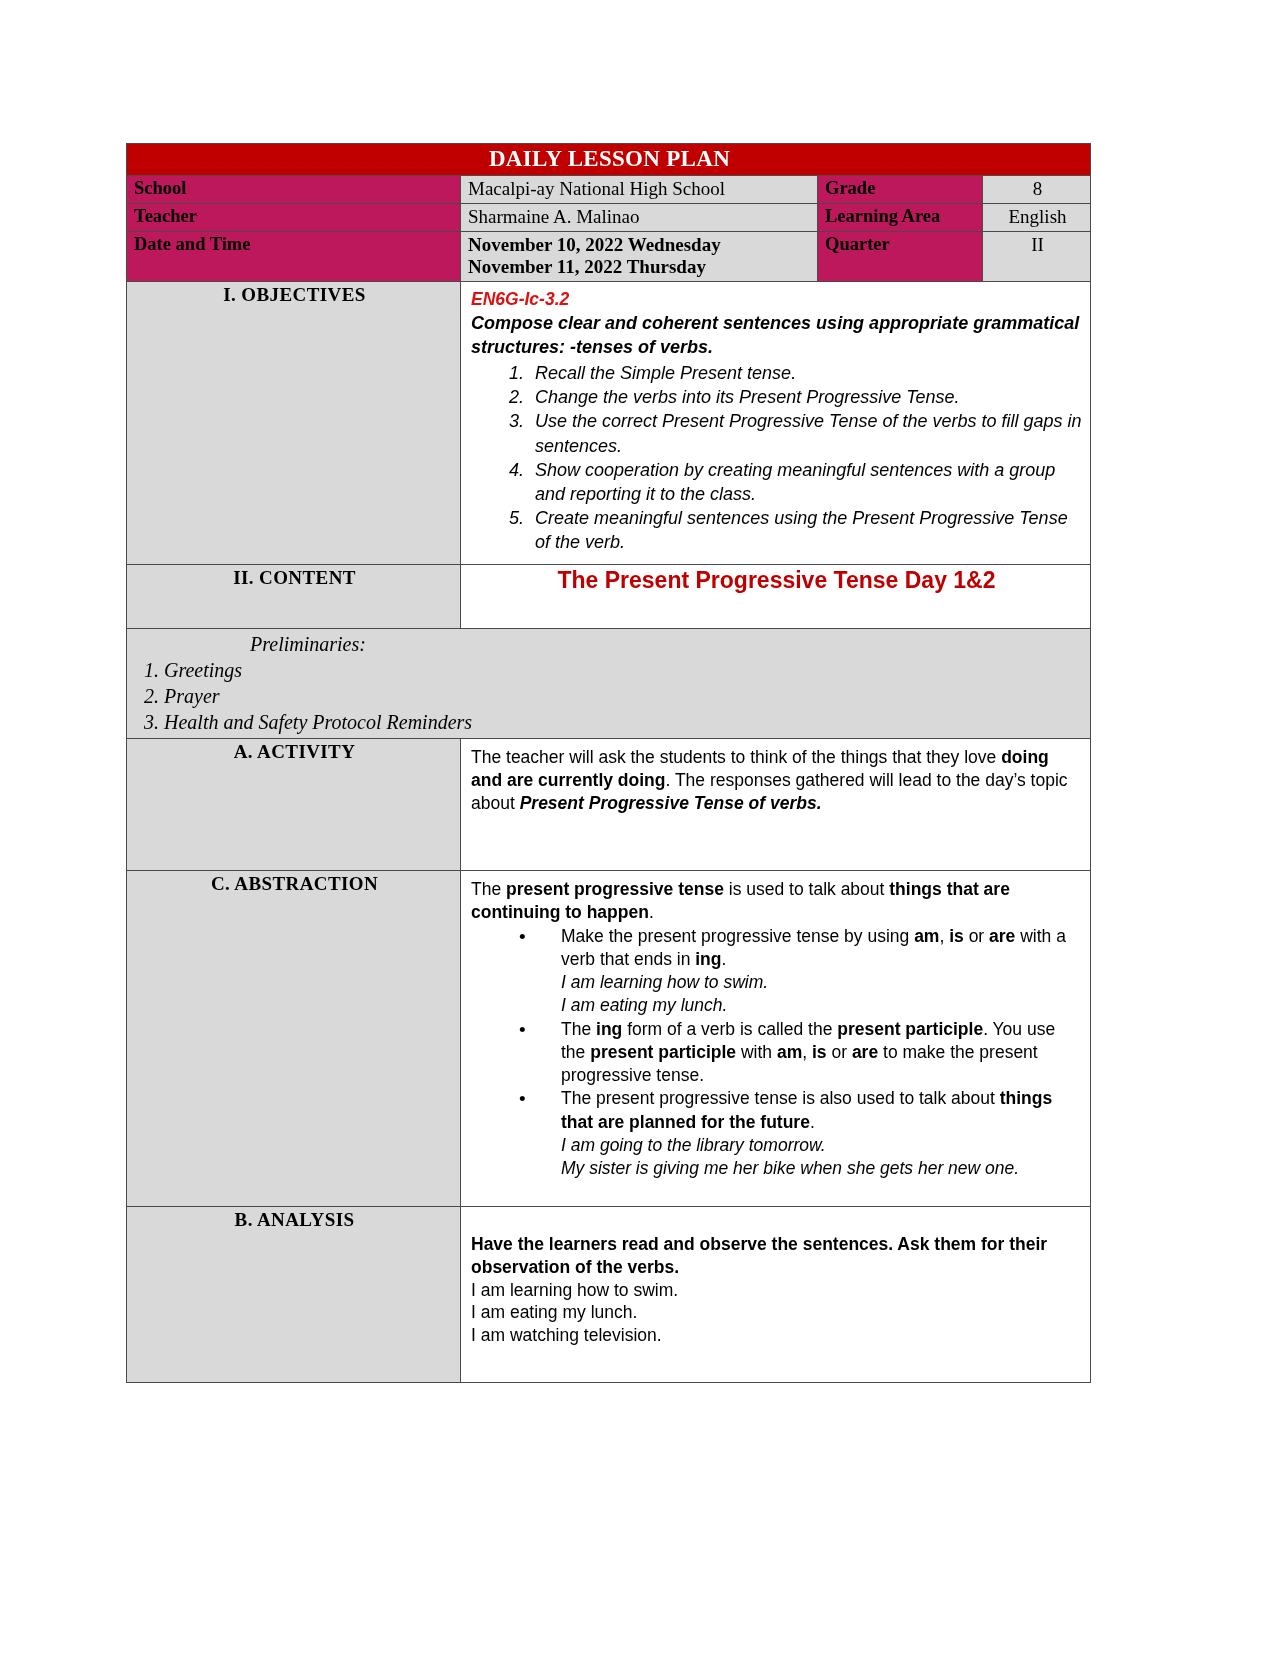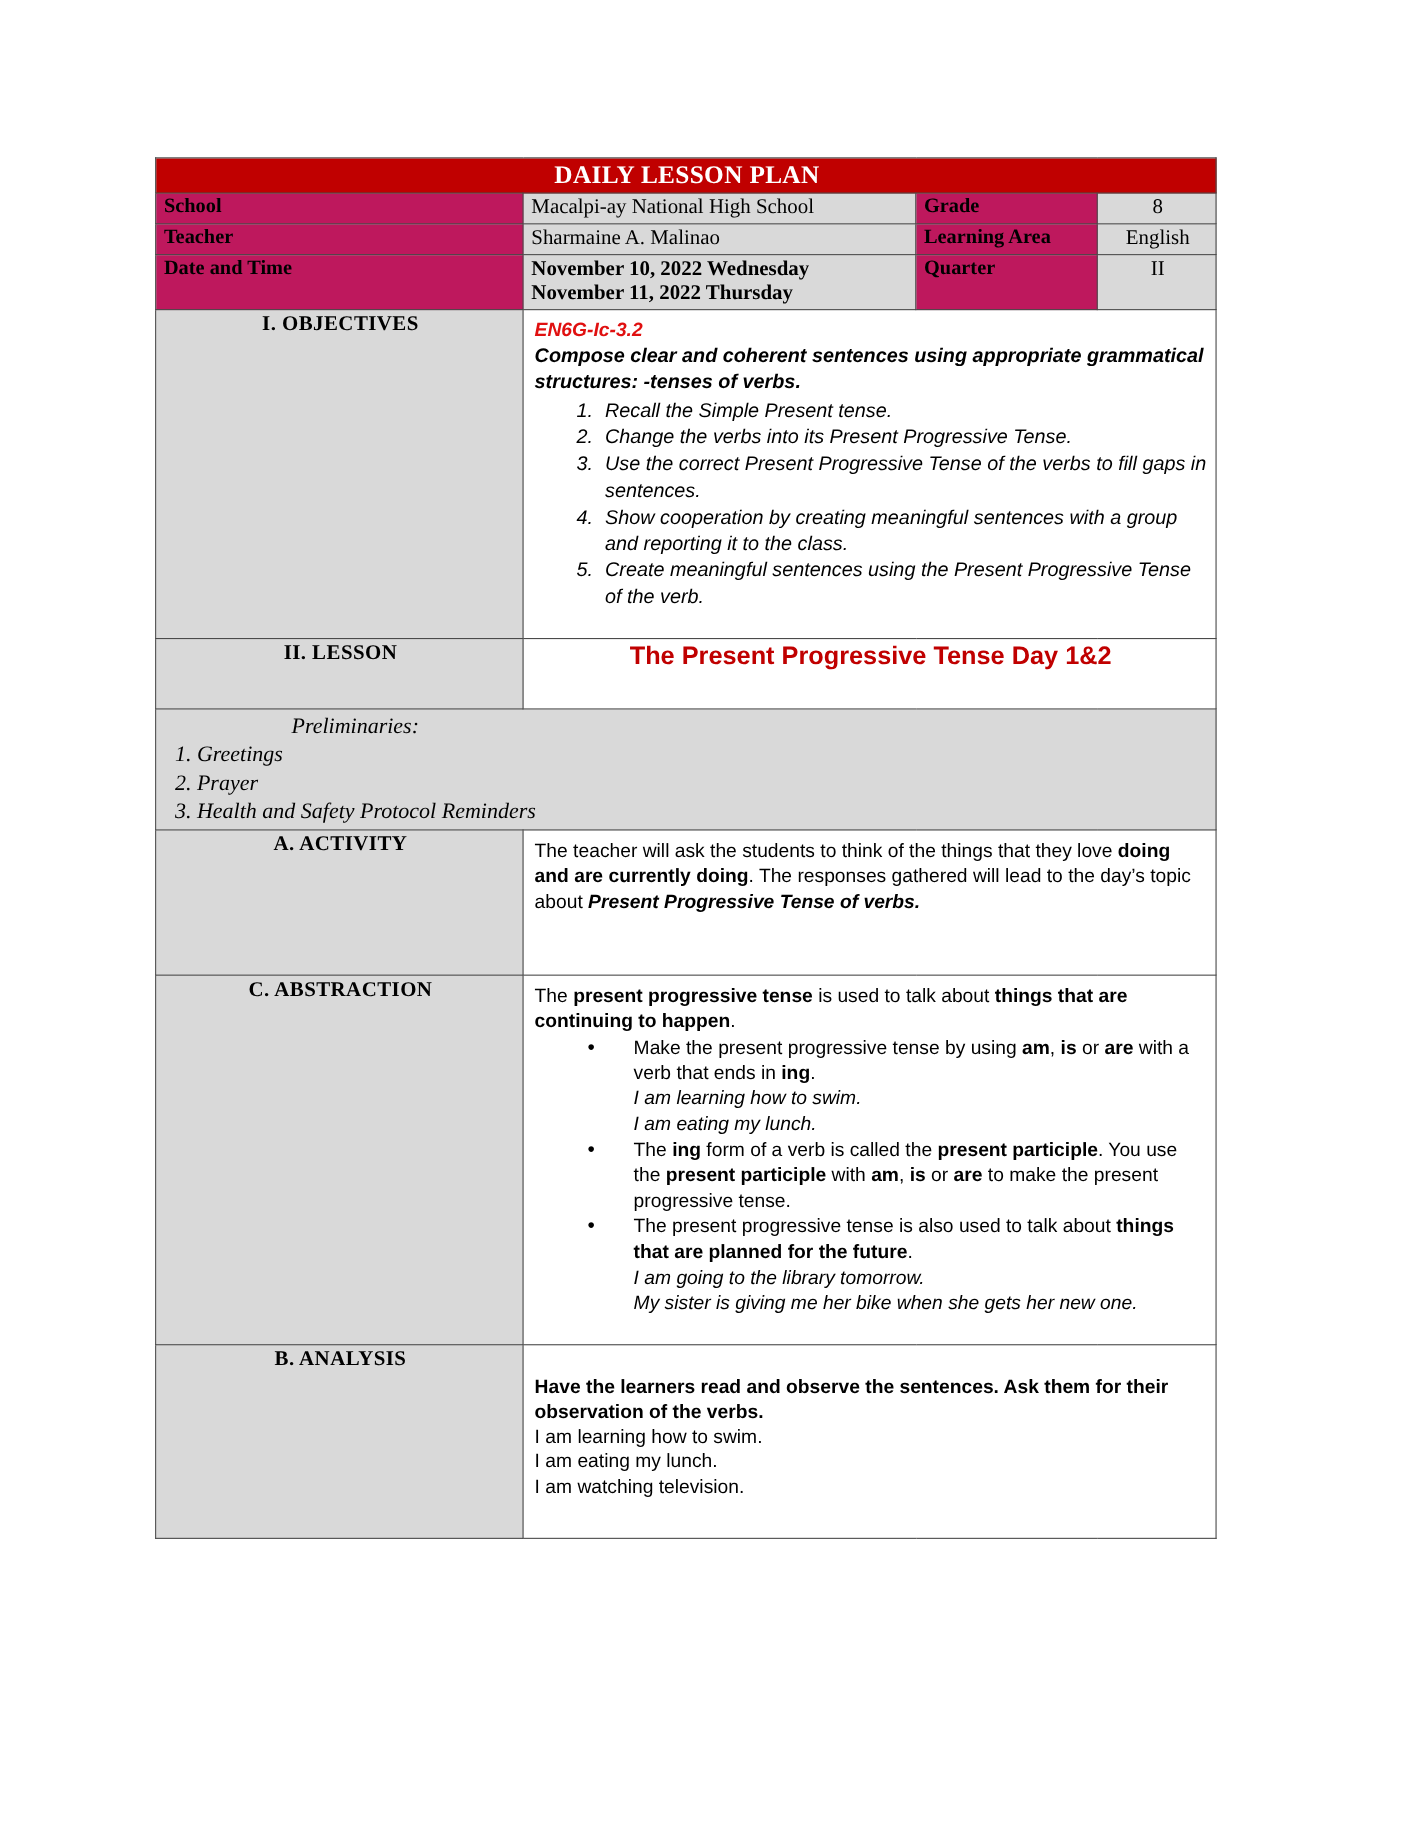--- a/index.html
+++ b/index.html
@@ -1,19 +1,19 @@
 <!DOCTYPE html>
 <html><head>
 <meta charset="utf-8">
 <style>
   html,body{margin:0;padding:0;background:#ffffff;}
   body{width:1280px;height:1656px;font-family:"Liberation Serif",serif;}
   .page{position:relative;width:1280px;height:1656px;background:#fff;}
   table.dlp{
-    position:absolute;left:141px;top:143px;width:964px;
+    position:absolute;left:126px;top:143px;width:964px;
     border-collapse:collapse;table-layout:fixed;
   }
   table.dlp td{
     border:1px solid #4a4a4a;
     vertical-align:top;
     padding:2px 5px 3px 7px;
   }
   
   .banner{
     background:#c00000;color:#ffffff;text-align:center;
@@ -95,35 +95,35 @@
       <td class="val b">
         <span class="ind">November 10, 2022 Wednesday</span>
         <span class="ind">November 11, 2022 Thursday</span>
       </td>
       <td class="lbl">Quarter</td>
       <td class="val c">II</td>
     </tr>
 
     <tr>
       <td class="sec">I. OBJECTIVES</td>
-      <td class="body-cell" colspan="3" style="padding:6px 8px 26px 10px;">
+      <td class="body-cell" colspan="3" style="padding:6px 8px 10px 10px;">
         <div class="obj-code">EN6G-Ic-3.2</div>
         <div class="obj-lead">Compose clear and coherent sentences using appropriate grammatical structures: -tenses of verbs.</div>
         <ol class="obj">
           <li>Recall the Simple Present tense.</li>
           <li>Change the verbs into its Present Progressive Tense.</li>
           <li>Use the correct Present Progressive Tense of the verbs to fill gaps in sentences.</li>
           <li>Show cooperation by creating meaningful sentences with a group and reporting it to the class.</li>
           <li>Create meaningful sentences using the Present Progressive Tense of the verb.</li>
         </ol>
       </td>
     </tr>
 
     <tr>
-      <td class="sec" style="height:58px;">II. LESSON</td>
+      <td class="sec" style="height:58px;">II. CONTENT</td>
       <td class="content-title" colspan="3">The Present Progressive Tense Day 1&amp;2</td>
     </tr>
 
 
     <tr>
       <td class="prelim" colspan="4">
         <span class="ttl">Preliminaries:</span>
         <span class="it">1. Greetings</span>
         <span class="it">2. Prayer</span>
         <span class="it">3. Health and Safety Protocol Reminders</span>

